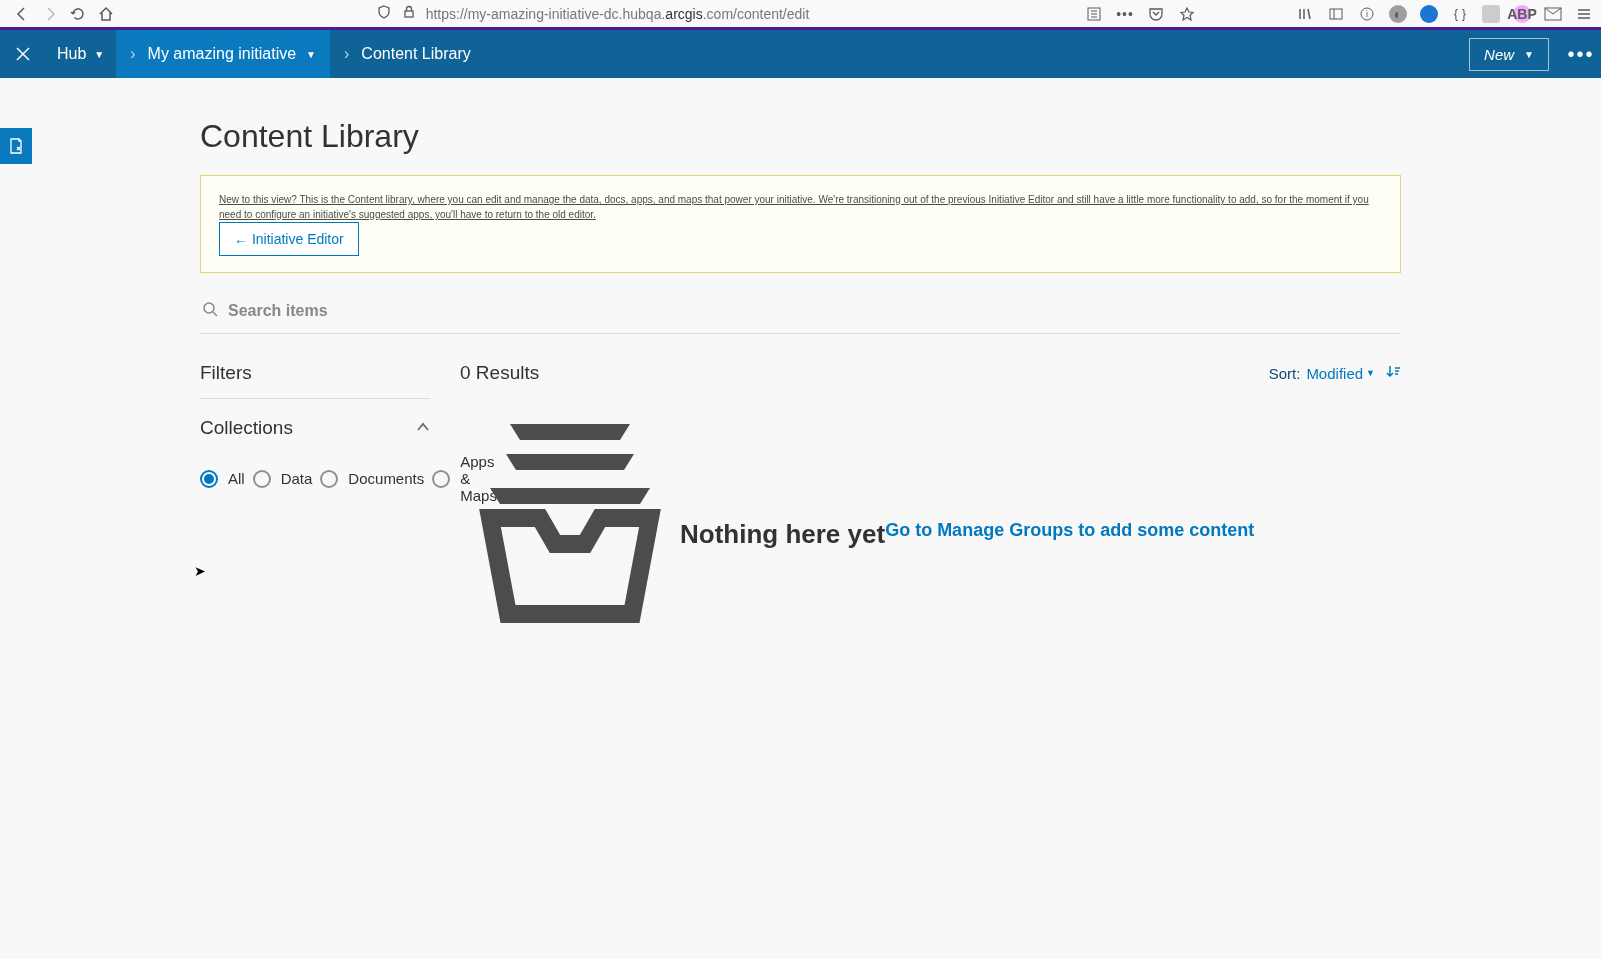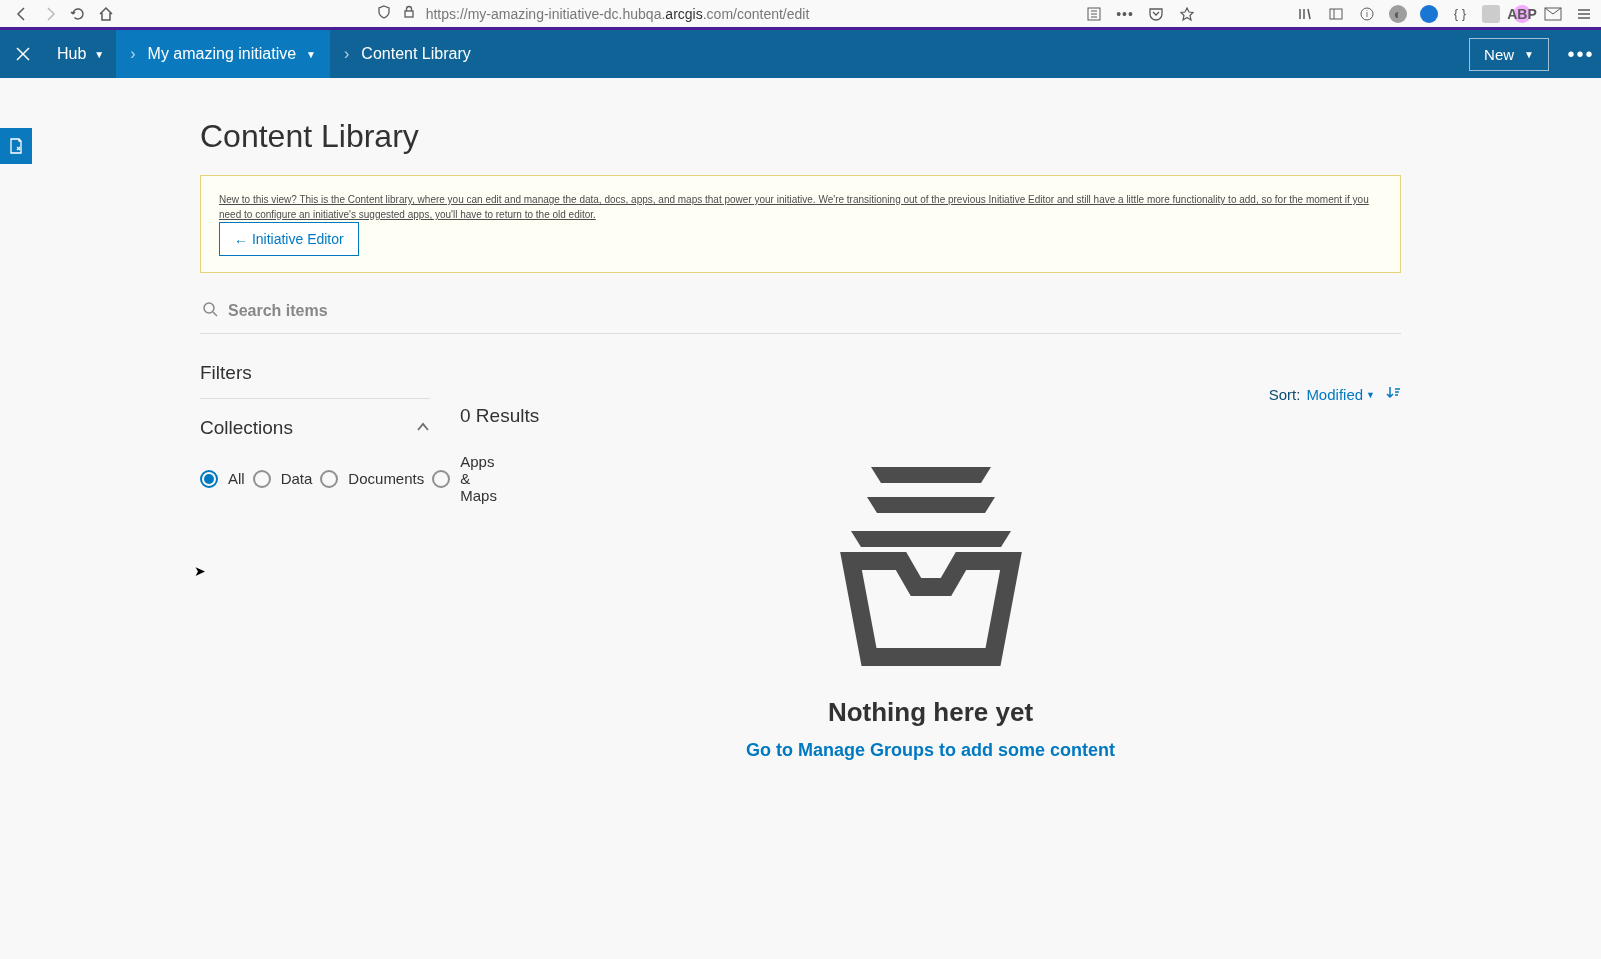--- a/index.html
+++ b/index.html
@@ -22,21 +22,21 @@
 
 
 .app-header { height: 48px; background: #0f6396; display: flex; align-items: center; color: white; }
 .close-x { width: 45px; height: 48px; display: flex; align-items: center; justify-content: center; font-size: 20px; cursor: pointer; }
 .hub-dd { display: flex; align-items: center; gap: 6px; padding: 0 12px; cursor: pointer; font-size: 16px; justify-content: center;}
 .crumb { height: 48px; display: flex; align-items: center; padding: 0 14px; font-size: 16px; gap: 8px;}
 .crumb.active { background: #0b79bd; }
 .crumb-sep { opacity: 0.7; margin-right: 4px; }
 .caret-sm { font-size: 10px; margin-left: 2px; }
 .spacer { flex: 1; }
-.new-btn { border: 1px solid rgba(255,255,255,0.6); padding: 7px 14px; margin-right: 12px; display: flex; align-items: center; gap: 8px; cursor: pointer; font-size: 15px;}
+.new-btn { border: 1px solid rgba(255,255,255,0.6); padding: 7px 14px; margin-right: 12px; display: flex; align-items: center; gap: 8px; cursor: pointer; font-size: 15px; font-style: italic;}
 .more-dots { width: 40px; display: flex; align-items: center; justify-content: center; font-size: 20px; letter-spacing: 2px; cursor: pointer; }
 
 
 .side-tab { position: absolute; left: 0; top: 128px; width: 32px; height: 36px; background: #0b79bd; display: flex; align-items: center; justify-content: center; color: white; cursor: pointer; }
 
 
 .main { margin-left: 200px; margin-right: 200px; padding-top: 40px; }
 .page-title { font-size: 32px; font-weight: 400; color: #323232; margin-bottom: 20px; }
 
 .notice { border: 1px solid #e6d47a; background: #fffef5; padding: 16px 18px; margin-bottom: 18px; }
@@ -54,27 +54,27 @@
 .collections-hdr { display: flex; justify-content: space-between; align-items: center; font-size: 19px; color: #323232; margin-bottom: 14px; cursor: pointer; font-weight: 400;}
 .collapse-icon { color: #6e6e6e; font-size: 14px;}
 .radio-list { display: flex; flex-direction: row; gap: 8px; }
 .radio-item { display: flex; align-items: center; gap: 10px; cursor: pointer; font-size: 15px; color: #323232; }
 .radio-circle { width: 18px; height: 18px; border: 2px solid #909090; border-radius: 50%; display: flex; align-items: center; justify-content: center; flex-shrink: 0; }
 .radio-circle.selected { border-color: #0079c1; }
 .radio-dot { width: 10px; height: 10px; background: #0079c1; border-radius: 50%; }
 
 .results-col { flex: 1; }
 .results-header { display: flex; align-items: center; margin-bottom: 30px; }
-.results-count { font-size: 19px; color: #323232; margin-top: 43px; }
+.results-count { font-size: 19px; color: #323232; }
 .sort-box { margin-left: auto; display: flex; align-items: center; gap: 6px; font-size: 15px; }
 .sort-label-txt { color: #0c4a6e; }
 .sort-value { color: #0079c1; cursor: pointer; display: flex; align-items: center; gap: 3px;}
 .sort-arrow-btn { color: #0079c1; cursor: pointer; font-size: 15px; margin-left: 4px;}
 
-.empty-state { display: flex; flex-direction: column; align-items: center; margin-top: 10px;}
+.empty-state { display: flex; flex-direction: row; align-items: center; margin-top: 10px;}
 .empty-icon-svg { width: 220px; height: 220px; }
 .empty-title { font-size: 26px; font-weight: 600; color: #323232; margin-top: 20px; }
 .empty-link { font-size: 18px; font-weight: 600; color: #0079c1; margin-top: 12px; cursor: pointer; }
 
 .cursor-arrow { position: absolute; left: 194px; top: 563px; font-size: 14px; color: black; pointer-events: none; }
 </style>
 </head>
 <body>
 
 <div class="browser-bar">

